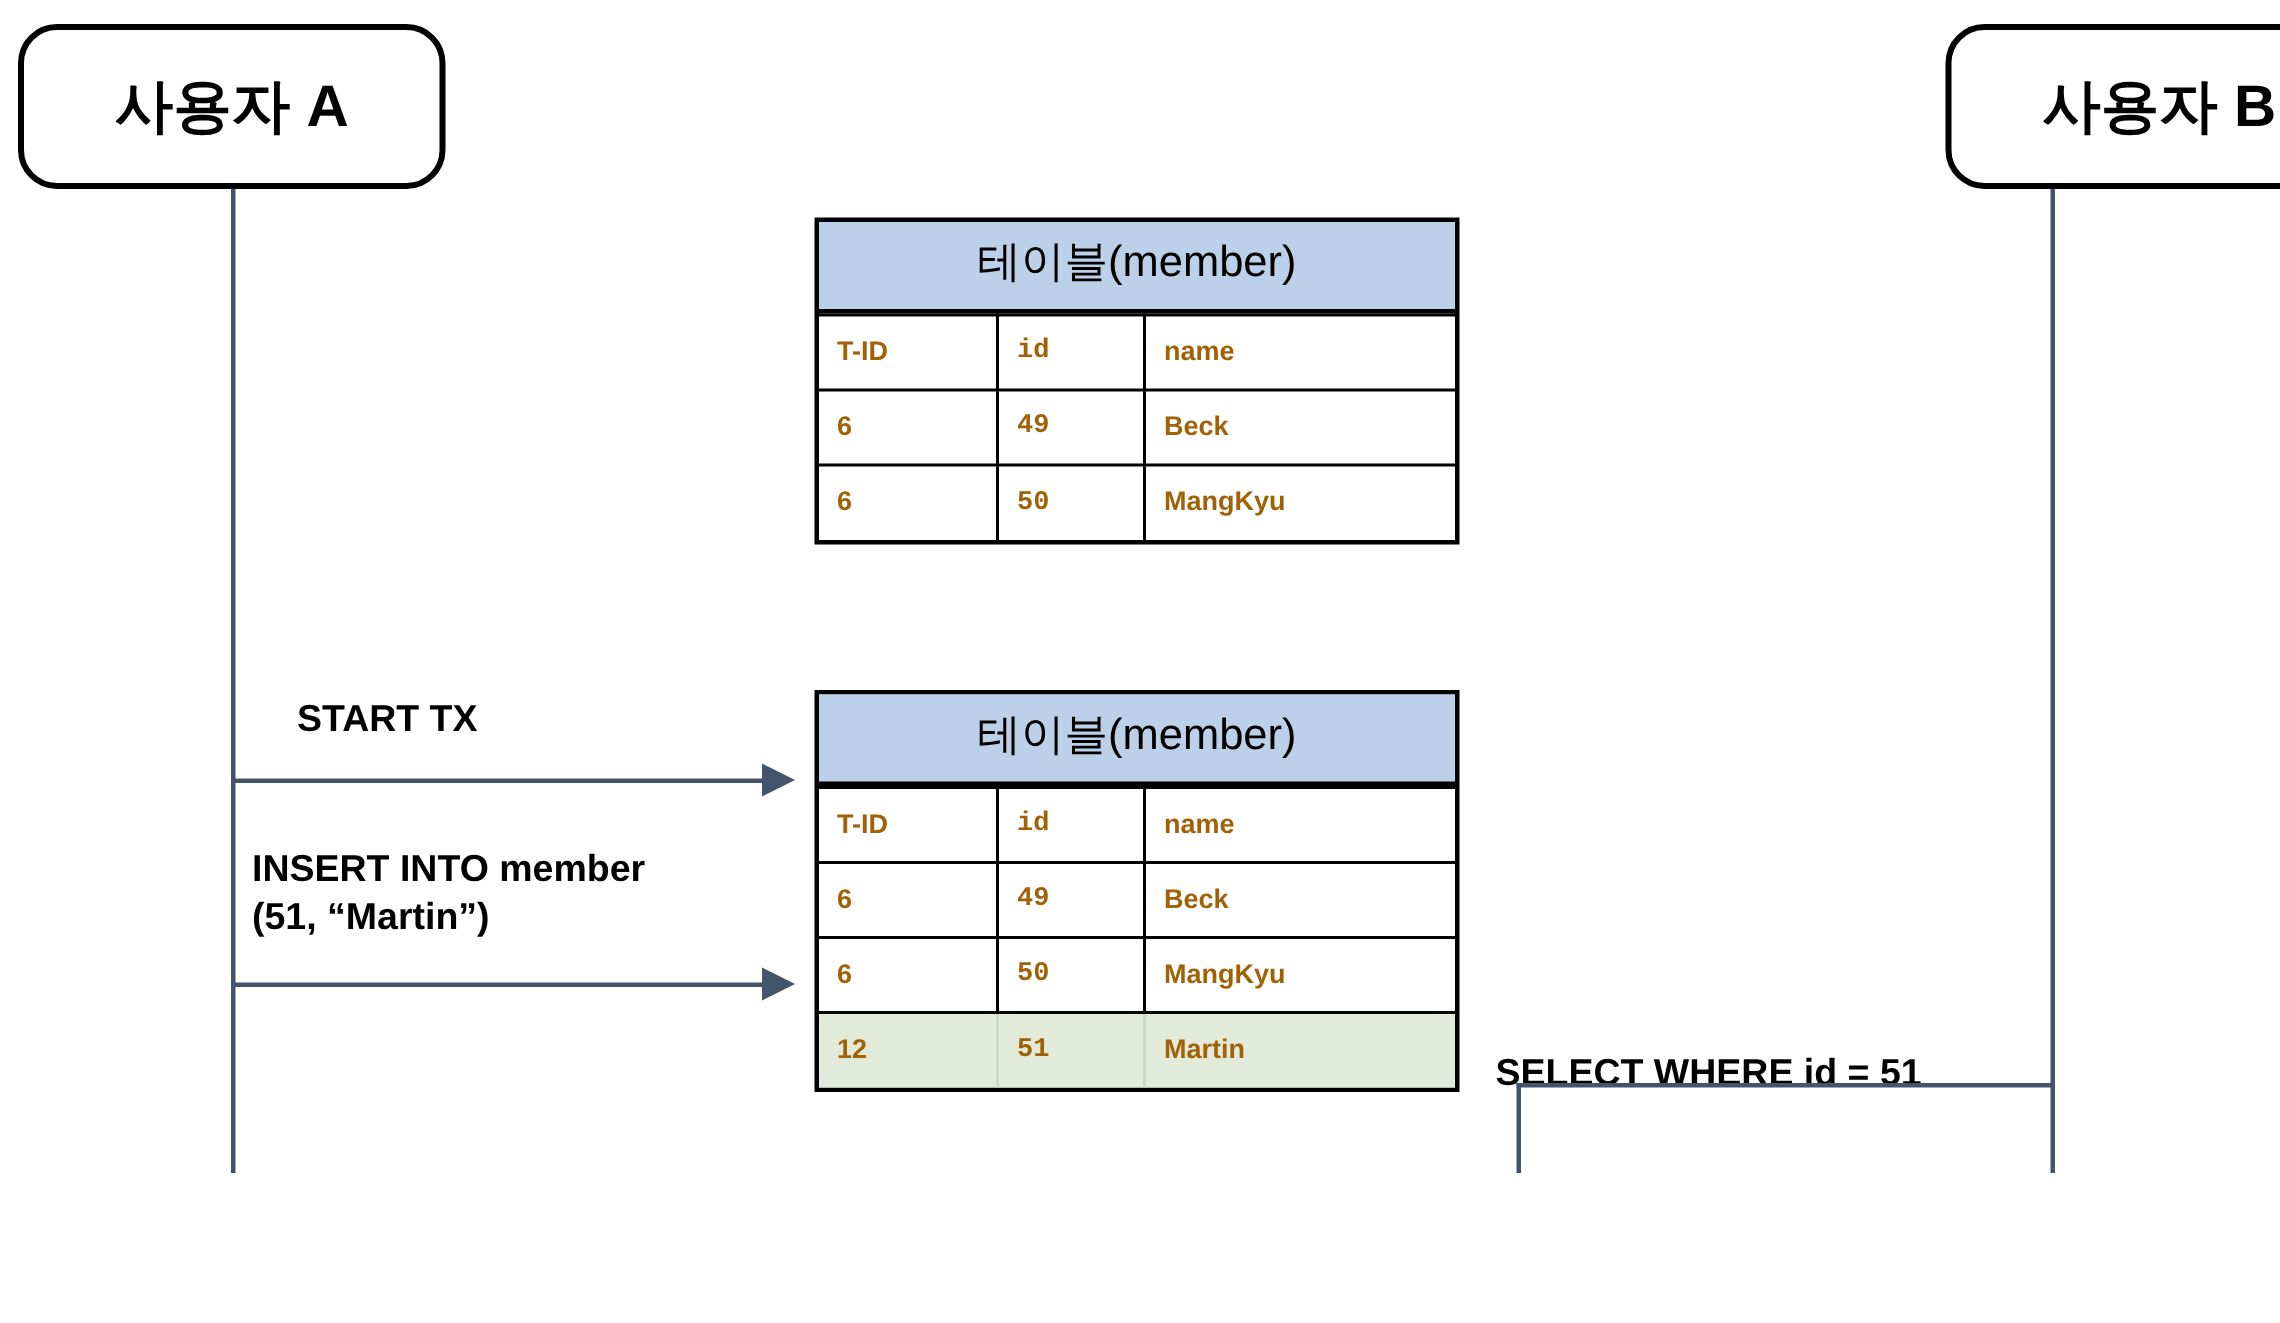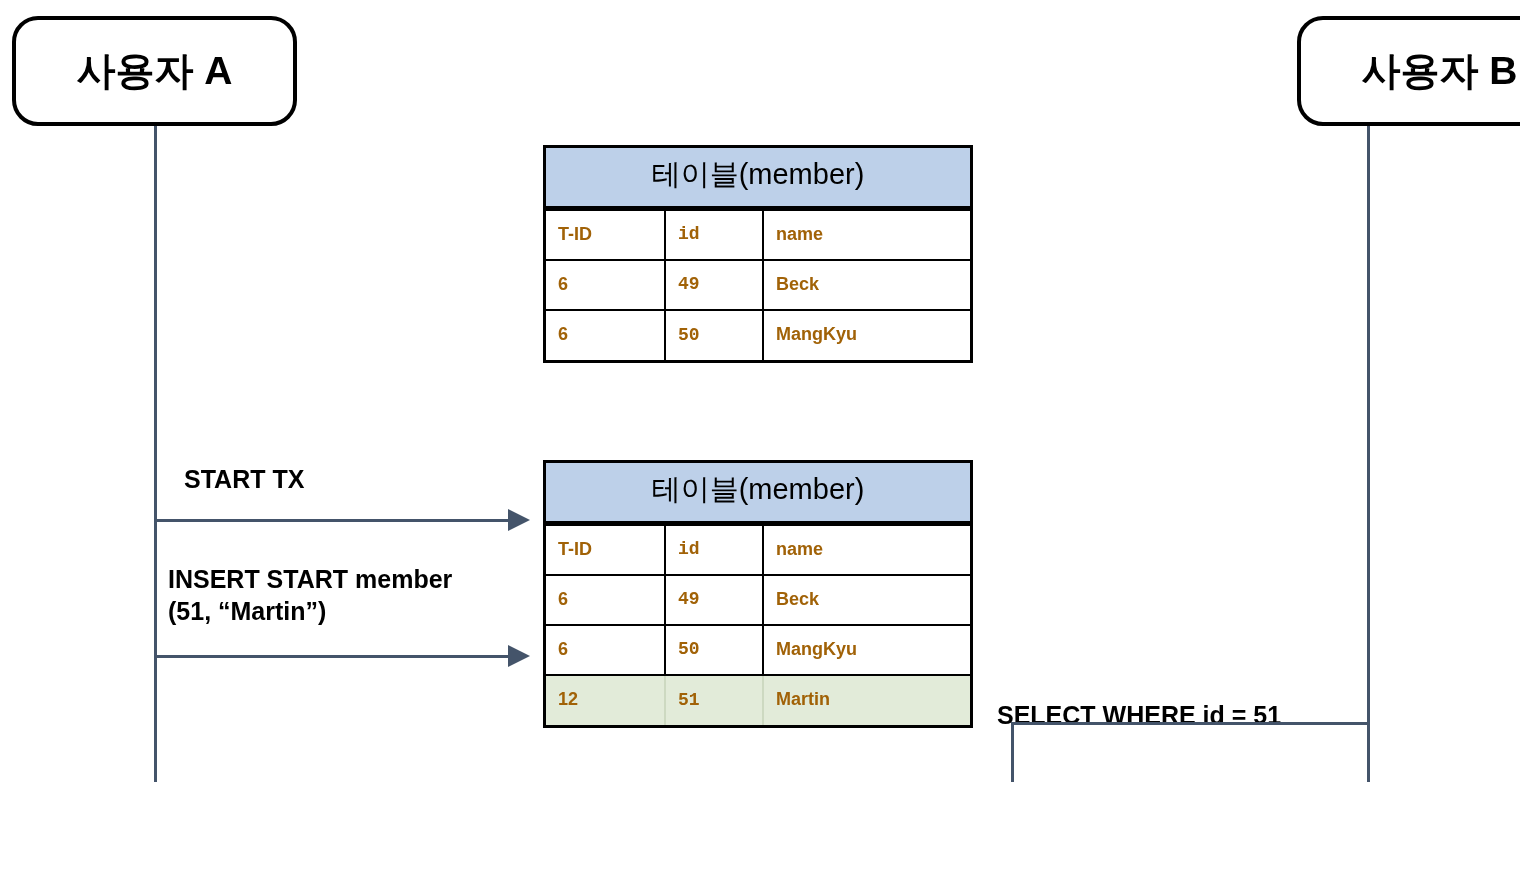--- a/index.html
+++ b/index.html
@@ -68,21 +68,21 @@
   #msg-insert-head { left: 508px; top: 645px; }
 
   .msg-label {
     position: absolute;
     font-size: 25px;
     font-weight: bold;
     color: #000000;
     line-height: 1.28;
     white-space: pre-line;
   }
-  #label-start-tx  { left: 184px; top: 463px; }
+  #label-start-tx  { left: 198px; top: 463px; }
   #label-insert    { left: 168px; top: 563px; }
   #label-select    { left: 997px; top: 671px; margin-top: 28px; }
   #label-result    { left: 1028px; top: 809px; }
 
   
   .bracket-top {
     position: absolute;
     height: 3px;
     background: #44546a;
   }
@@ -163,21 +163,21 @@
 
   <div class="actor-box" id="actor-b-box">
     <span class="actor-label">사용자 B</span>
   </div>
   <div class="lifeline" id="lifeline-b"></div>
 
   <div class="msg-label" id="label-start-tx">START TX</div>
   <div class="msg-line" id="msg-start-line"></div>
   <div class="msg-head" id="msg-start-head"></div>
 
-  <div class="msg-label" id="label-insert">INSERT START member
+  <div class="msg-label" id="label-insert">INSERT INTO member
 (51, “Martin”)</div>
   <div class="msg-line" id="msg-insert-line"></div>
   <div class="msg-head" id="msg-insert-head"></div>
 
   <div class="msg-label" id="label-select">SELECT WHERE id = 51</div>
   <div class="bracket-top" id="bracket-top"></div>
   <div class="bracket-left" id="bracket-left"></div>
   <div class="bracket-bottom" id="bracket-bottom"></div>
   <div class="msg-head" id="bracket-head"></div>
 

